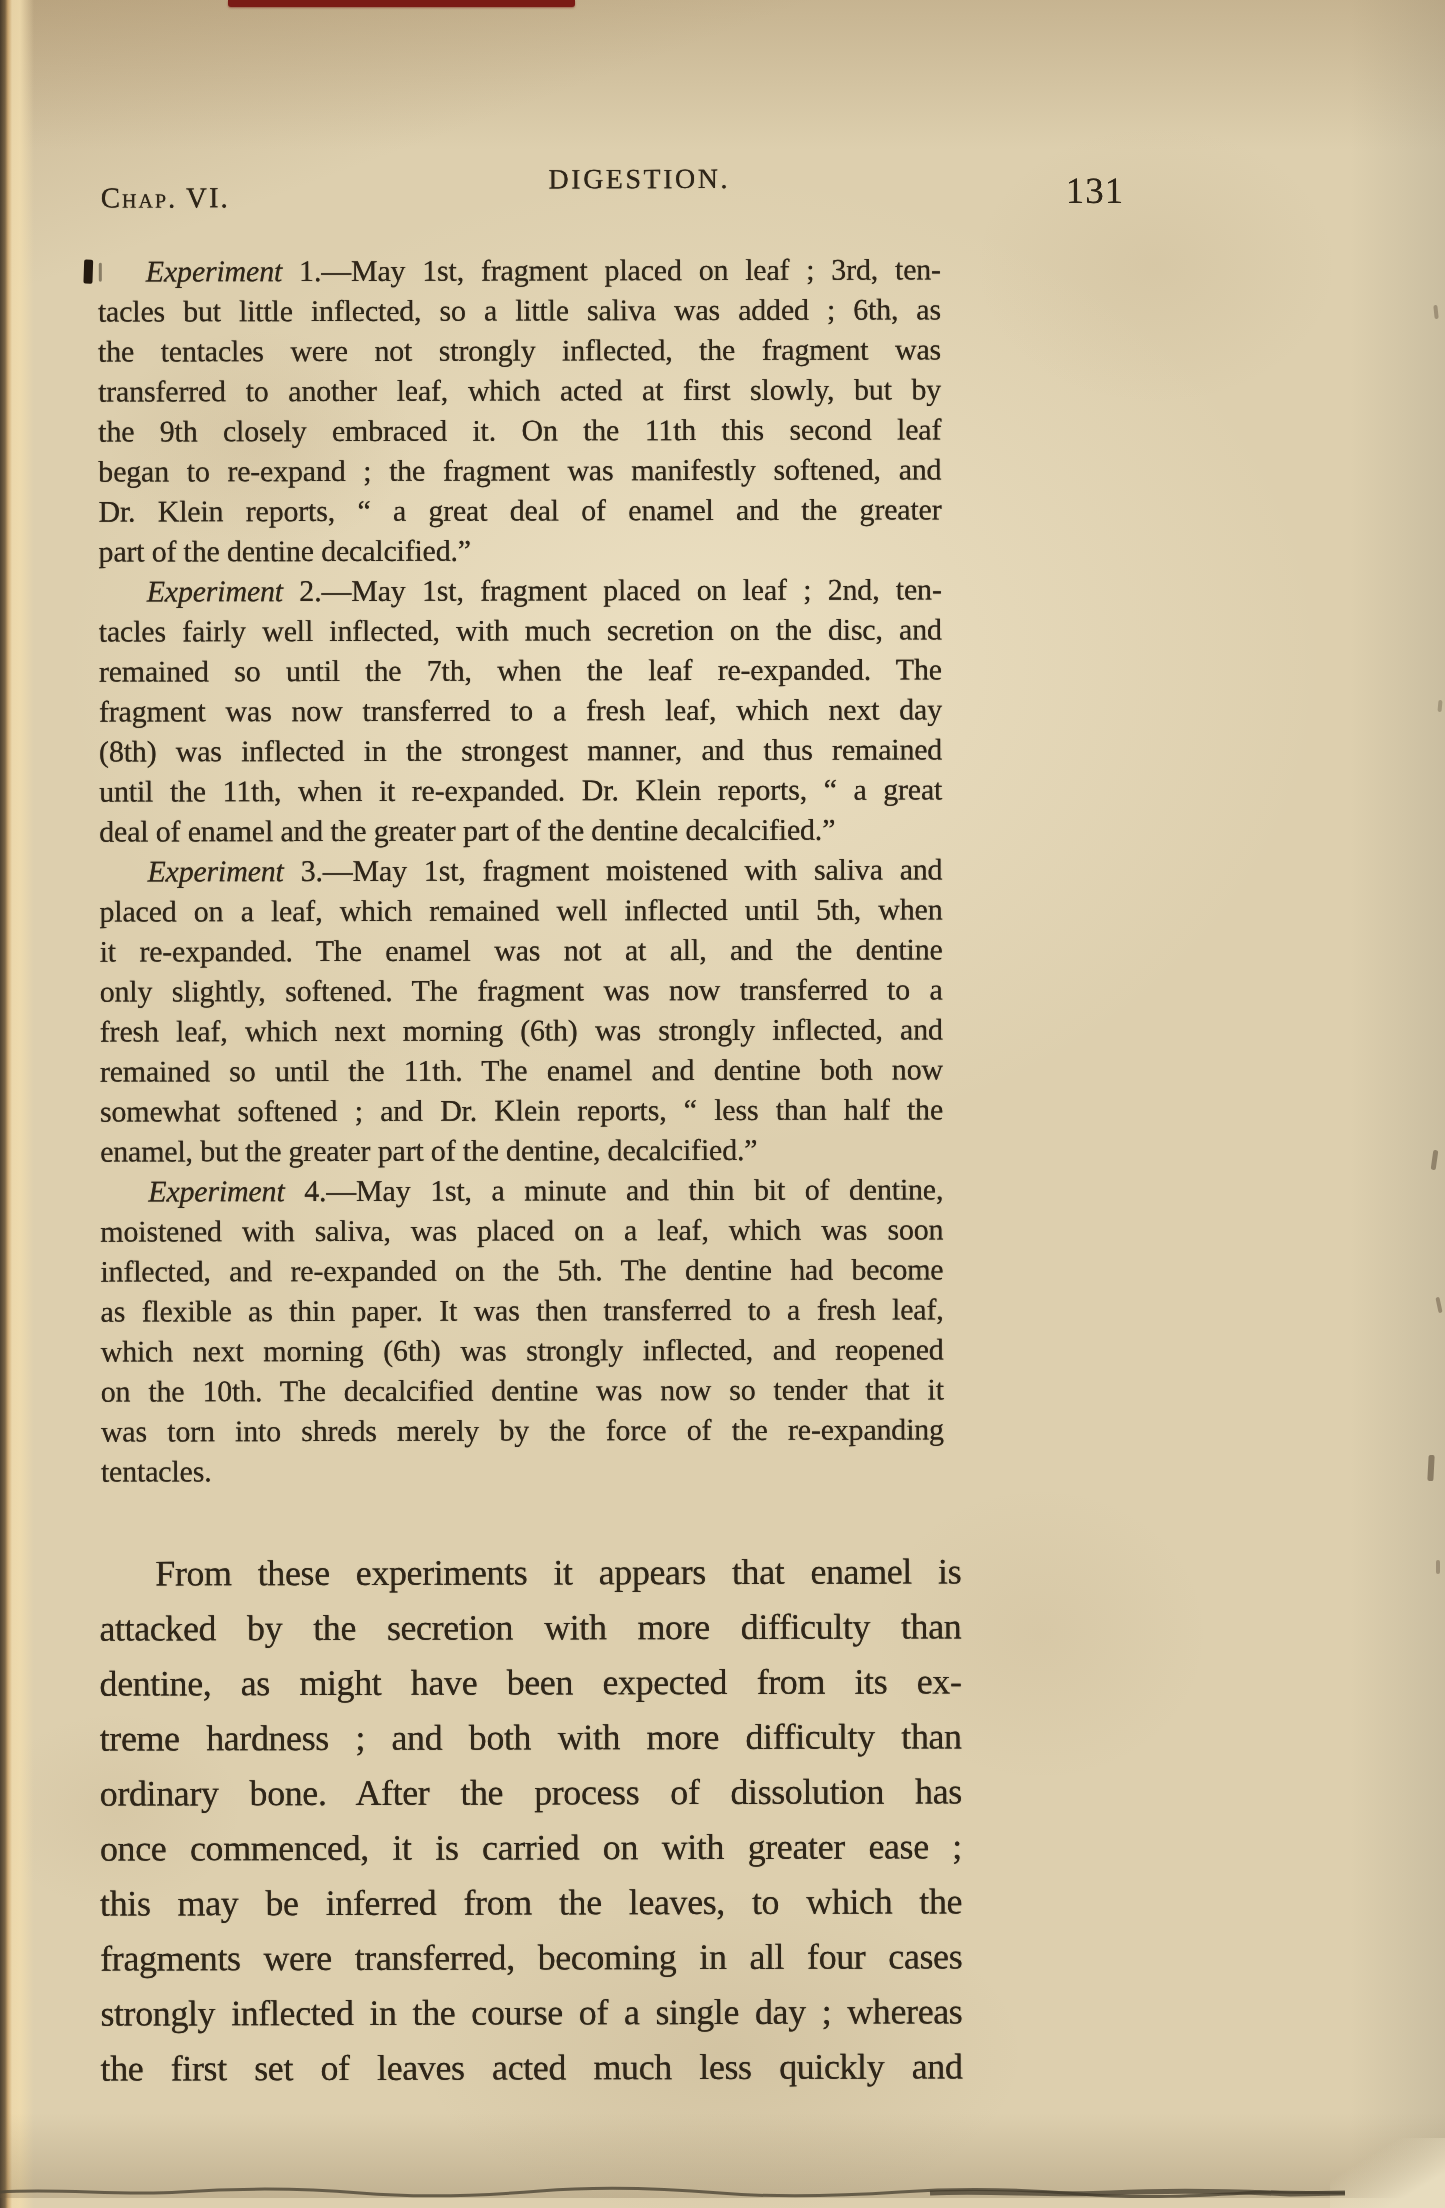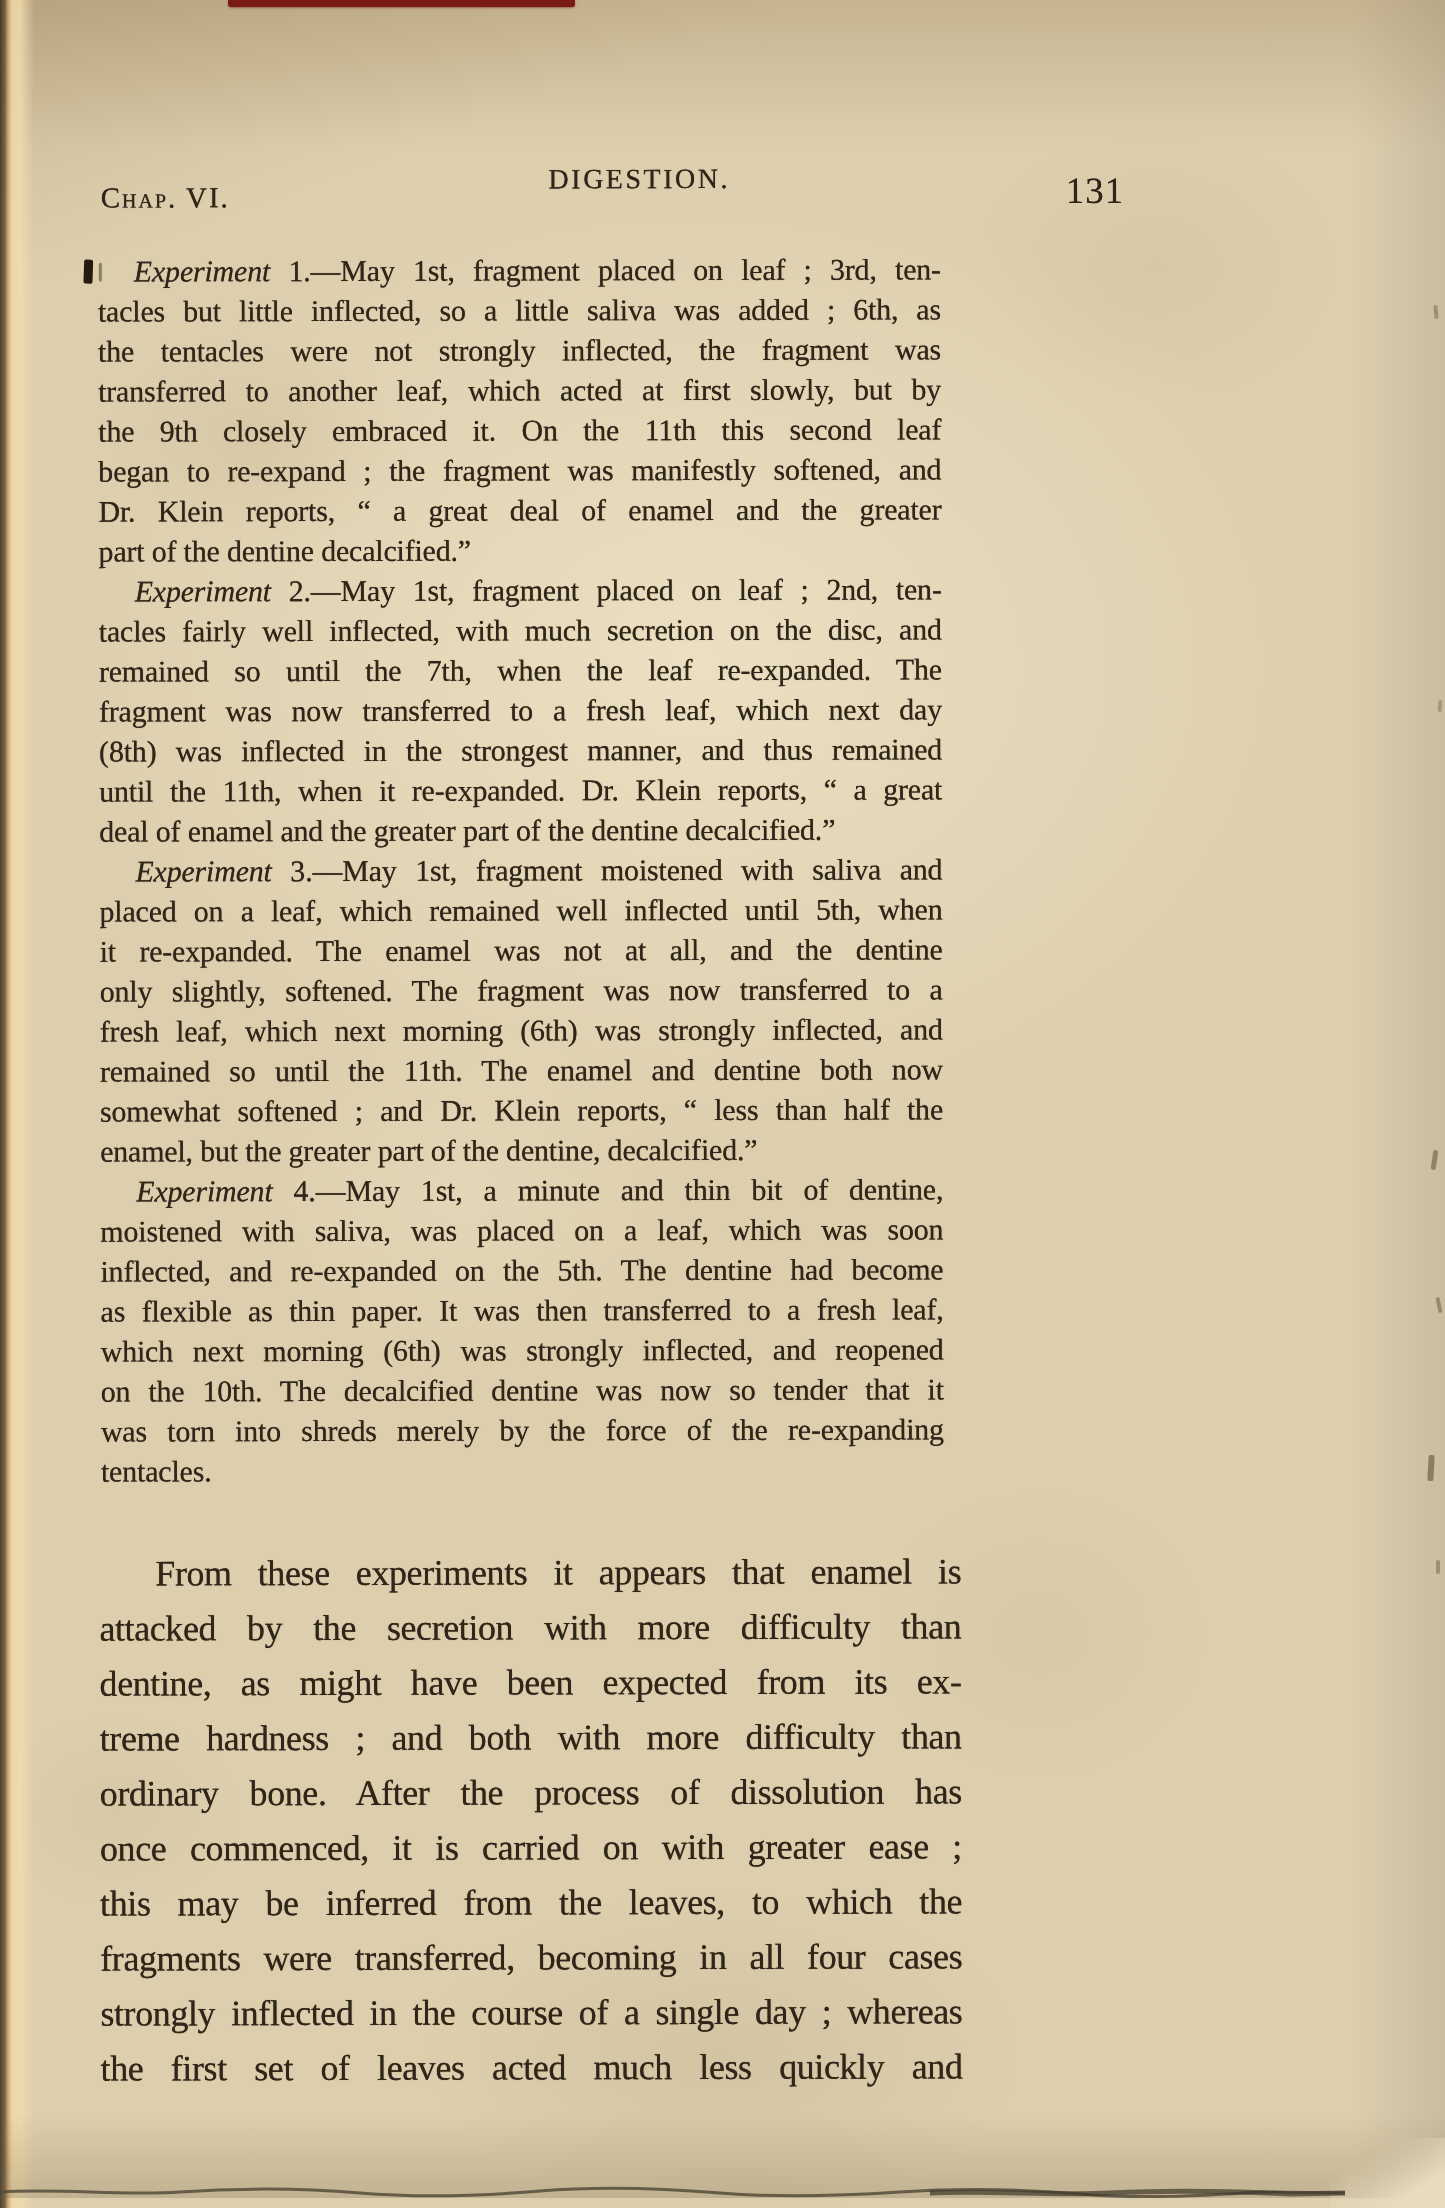--- a/index.html
+++ b/index.html
@@ -87,21 +87,21 @@
   .body-big {
     position: absolute; left: 98px; top: 1545px; width: 862px;
     font-size: 36px; line-height: 55px; letter-spacing: -0.4px;
     text-shadow: 0 0 0.7px rgba(43,35,21,0.9);
   }
   .line { text-align: justify; text-align-last: justify; }
   .line.last { text-align-last: left; }
   .line.first { text-indent: 36px; }
   .body-big .line.first { text-indent: 56px; }
   .para { margin: 0; }
-  i { font-style: italic; }
+  i { font-style: italic; margin-left: 12px; }
 </style>
 </head>
 <body>
 
 <div class="page">
   <div class="texture"></div>
   <div class="left-edge"></div>
   <div class="bottom-shade"></div>
   <div class="corner-br"></div>
   <div class="red-bar"></div>

